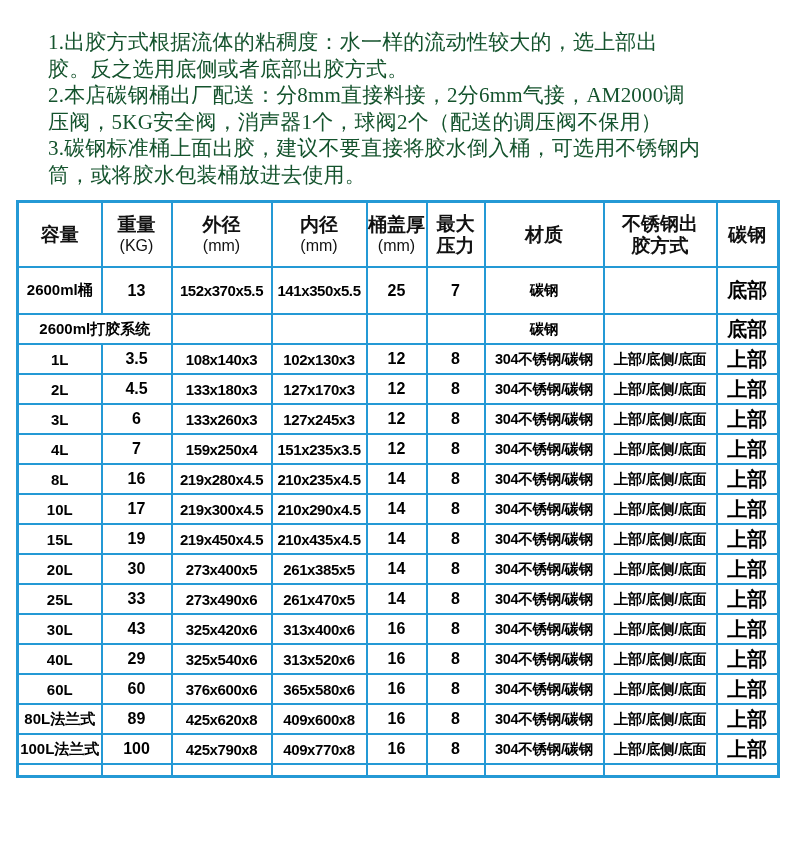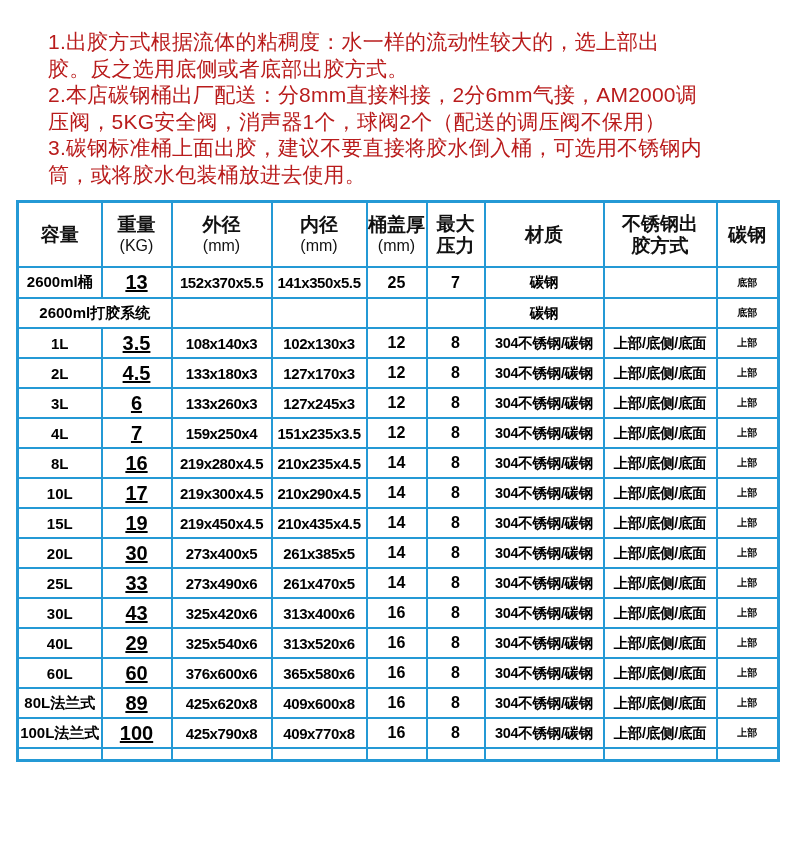--- a/index.html
+++ b/index.html
@@ -8,24 +8,25 @@
     background: #ffffff;
   }
   body {
     width: 792px;
     height: 866px;
     overflow: hidden;
     font-family: "Liberation Sans", sans-serif;
   }
   .intro {
     margin: 29px 36px 0 48px;
-    color: #b91c1c;
+    color: #14532d;
     font-size: 21px;
     line-height: 26.5px;
     letter-spacing: 0.2px;
+    font-family: Liberation Serif, serif;
   }
   .intro-line { white-space: nowrap; }
 
   .table-clip {
     margin: 12px 0 0 16px;
     width: 766px;
     height: 667px;
     overflow: hidden;
   }
   table.spec {
@@ -58,30 +59,30 @@
   }
   table.spec td {
     padding: 0;
     text-align: center;
     vertical-align: middle;
     color: #000;
     font-weight: bold;
     white-space: nowrap;
     overflow: hidden;
   }
-  tr.row-sm1 { height: 31px; }
+  tr.row-sm1 { height: 47px; }
   tr.row-sm2 { height: 30px; }
   tr.row-std { height: 30px; margin-top: 48px; }
   tr.stub    { height: 12px; }
   td.c0 { text-align: left; padding-left: 3px; font-size: 15px; }
-  td.c1 { font-size: 20px; text-decoration: underline; }
+  td.c1 { font-size: 16px; }
   td.c2, td.c3 { font-size: 15px; letter-spacing: -0.4px; }
   td.c4, td.c5 { font-size: 16px; }
   td.c6, td.c7 { font-size: 14.5px; letter-spacing: -0.3px; }
-  td.c8 { font-size: 10px; }
+  td.c8 { font-size: 20px; }
 </style>
 </head>
 <body>
 
 <div class="page">
 
   <div class="intro">
     <div class="intro-line">1.出胶方式根据流体的粘稠度：水一样的流动性较大的，选上部出</div>
     <div class="intro-line">胶。反之选用底侧或者底部出胶方式。</div>
     <div class="intro-line">2.本店碳钢桶出厂配送：分8mm直接料接，2分6mm气接，AM2000调</div>

